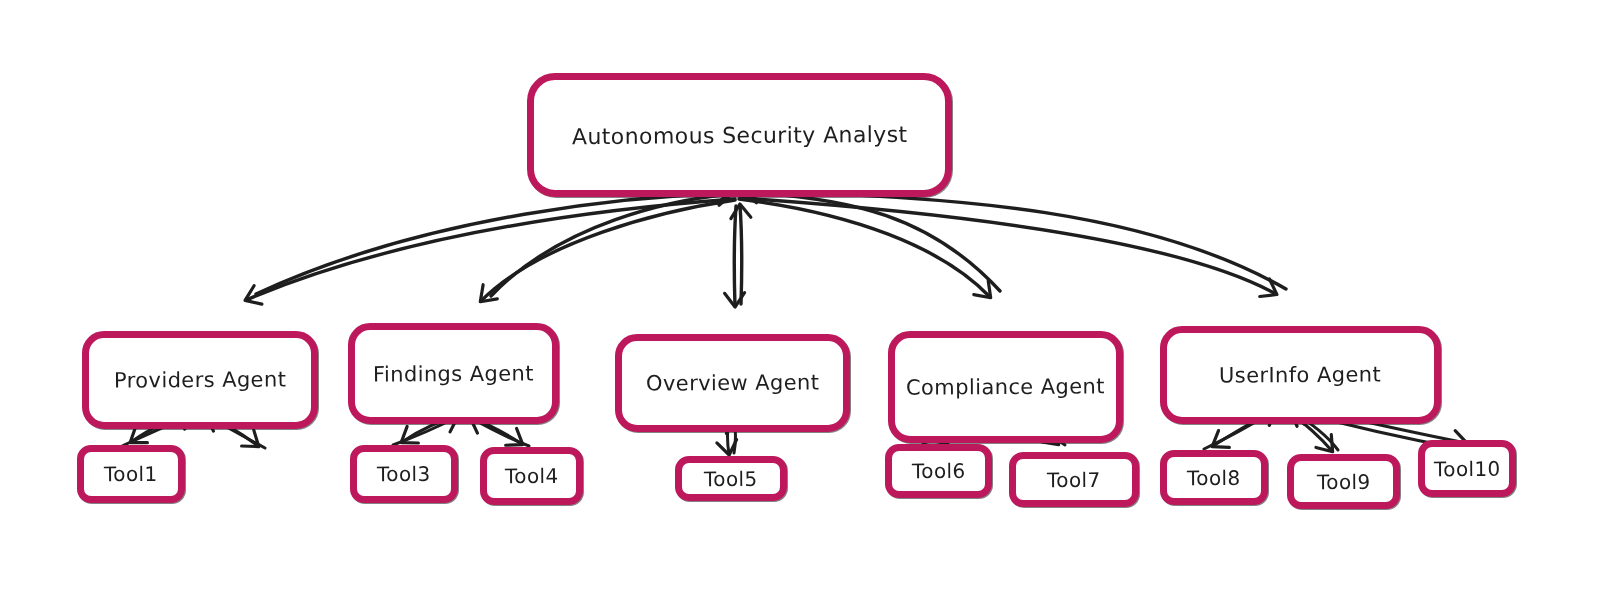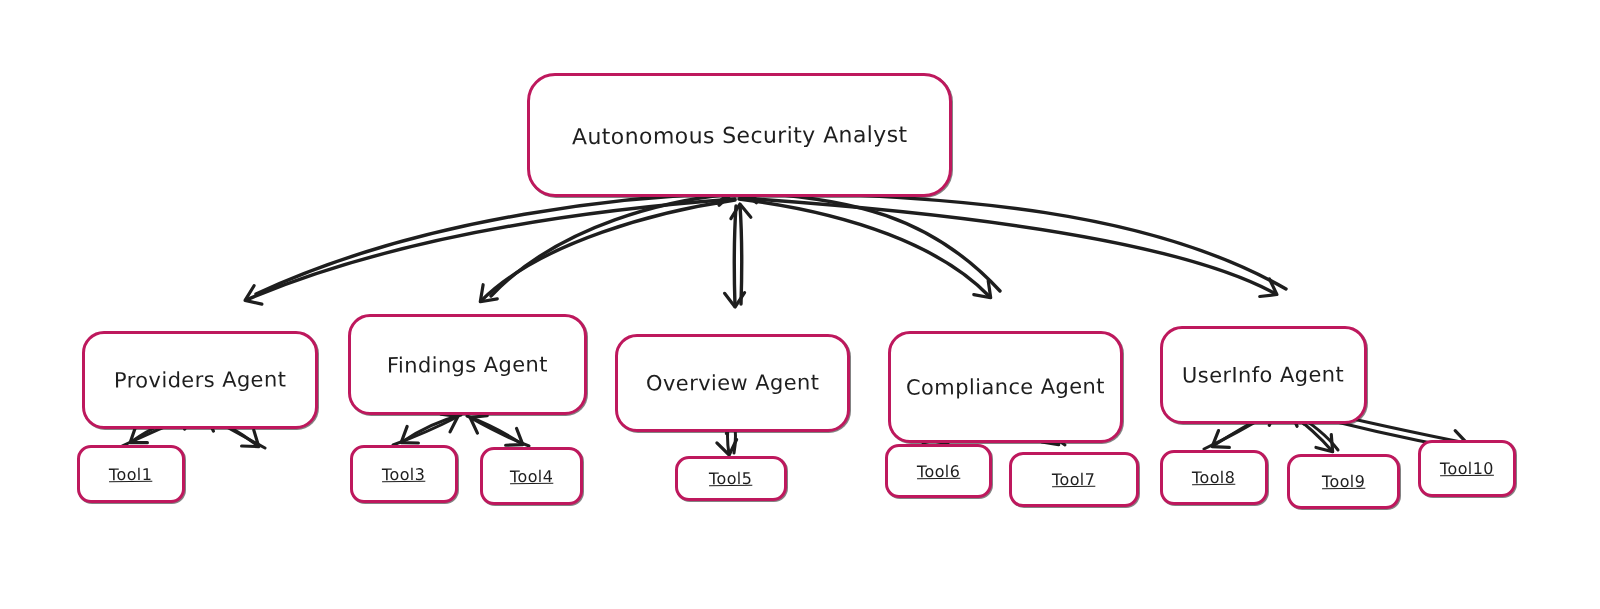--- a/index.html
+++ b/index.html
@@ -13,36 +13,36 @@
   }
   .edges {
     position: absolute;
     left: 0; top: 0;
     width: 1600px; height: 609px;
   }
   .node {
     position: absolute;
     box-sizing: border-box;
     background: #ffffff;
-    border: 3px solid #be185d;
+    border: 7px solid #be185d;
     display: flex;
     align-items: center;
     justify-content: center;
     color: #1e1e1e;
     text-align: center;
     box-shadow: 1px 1px 0 rgba(30,30,30,0.55);
   }
   .node .label {
     letter-spacing: 0.4px;
     white-space: nowrap;
     transform: rotate(-0.4deg);
   }
   .root-node  { border-radius: 28px; font-size: 22px; }
   .agent-node { border-radius: 22px; font-size: 21px; margin-top: 19px; }
-  .tool-node  { border-radius: 14px; font-size: 16px; text-decoration: underline; }
+  .tool-node  { border-radius: 14px; font-size: 20px; }
 </style>
 </head>
 <body>
 
 <div class="canvas">
 
   <svg class="edges" viewBox="0 0 1600 609">
     <defs>
       <marker id="ah" markerUnits="userSpaceOnUse" markerWidth="34" markerHeight="28" refX="16" refY="14" orient="auto">
         <path d="M3,4 L17,14 L3,24" fill="none" stroke="#1e1e1e" stroke-width="3.2" stroke-linecap="round" stroke-linejoin="round"></path>
@@ -126,30 +126,30 @@
     </g>
   </svg>
 
   <div class="node root-node" style="left:527px;top:73px;width:425px;height:124px">
     <span class="label">Autonomous Security Analyst</span>
   </div>
 
   <div class="node agent-node" style="left:82px;top:312px;width:236px;height:98px">
     <span class="label">Providers Agent</span>
   </div>
-  <div class="node agent-node" style="left:348px;top:295px;width:239px;height:101px">
+  <div class="node agent-node" style="left:348px;top:304px;width:211px;height:101px">
     <span class="label">Findings Agent</span>
   </div>
   <div class="node agent-node" style="left:615px;top:315px;width:235px;height:98px">
     <span class="label">Overview Agent</span>
   </div>
   <div class="node agent-node" style="left:888px;top:312px;width:235px;height:112px">
     <span class="label">Compliance Agent</span>
   </div>
-  <div class="node agent-node" style="left:1160px;top:307px;width:207px;height:98px">
+  <div class="node agent-node" style="left:1160px;top:307px;width:281px;height:98px">
     <span class="label">UserInfo Agent</span>
   </div>
 
   <div class="node tool-node" style="left:77px;top:445px;width:108px;height:58px">
     <span class="label">Tool1</span>
   </div>
   <div class="node tool-node" style="left:350px;top:445px;width:108px;height:58px">
     <span class="label">Tool3</span>
   </div>
   <div class="node tool-node" style="left:480px;top:447px;width:103px;height:58px">

